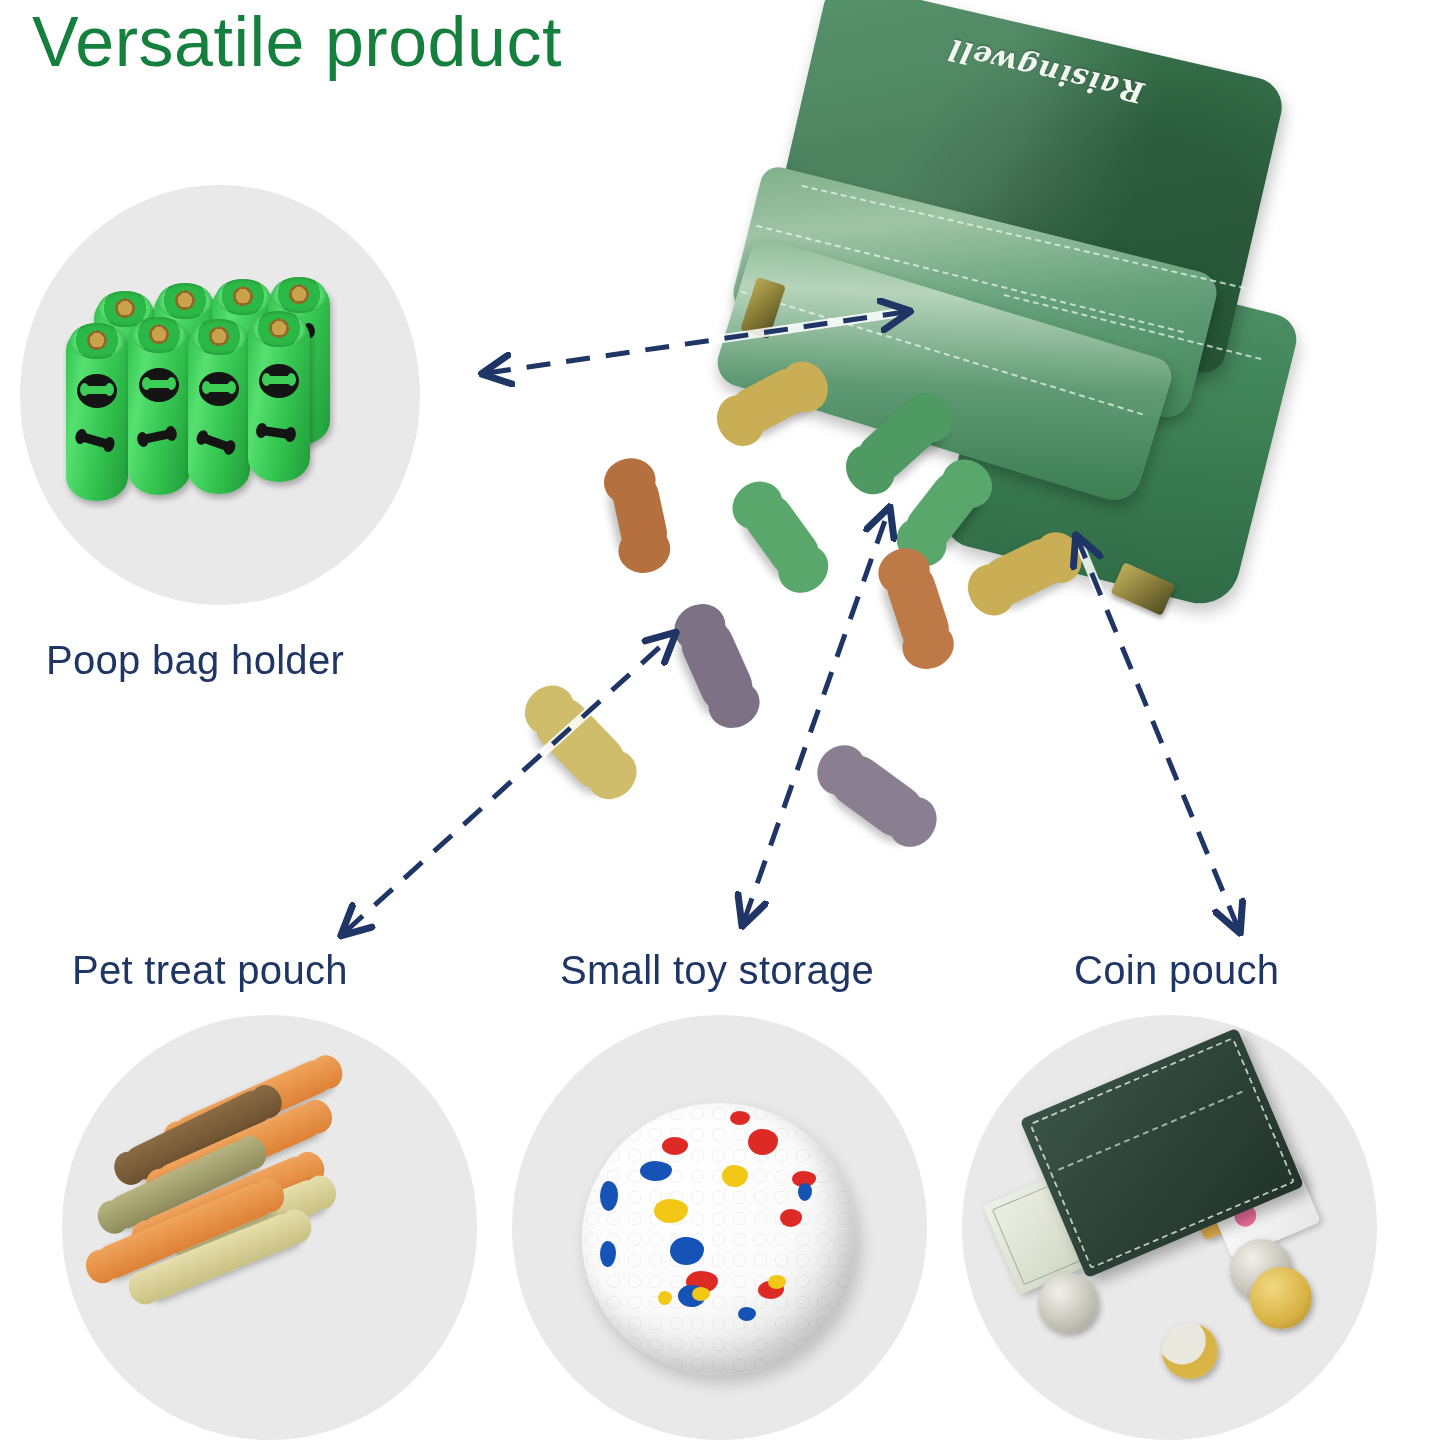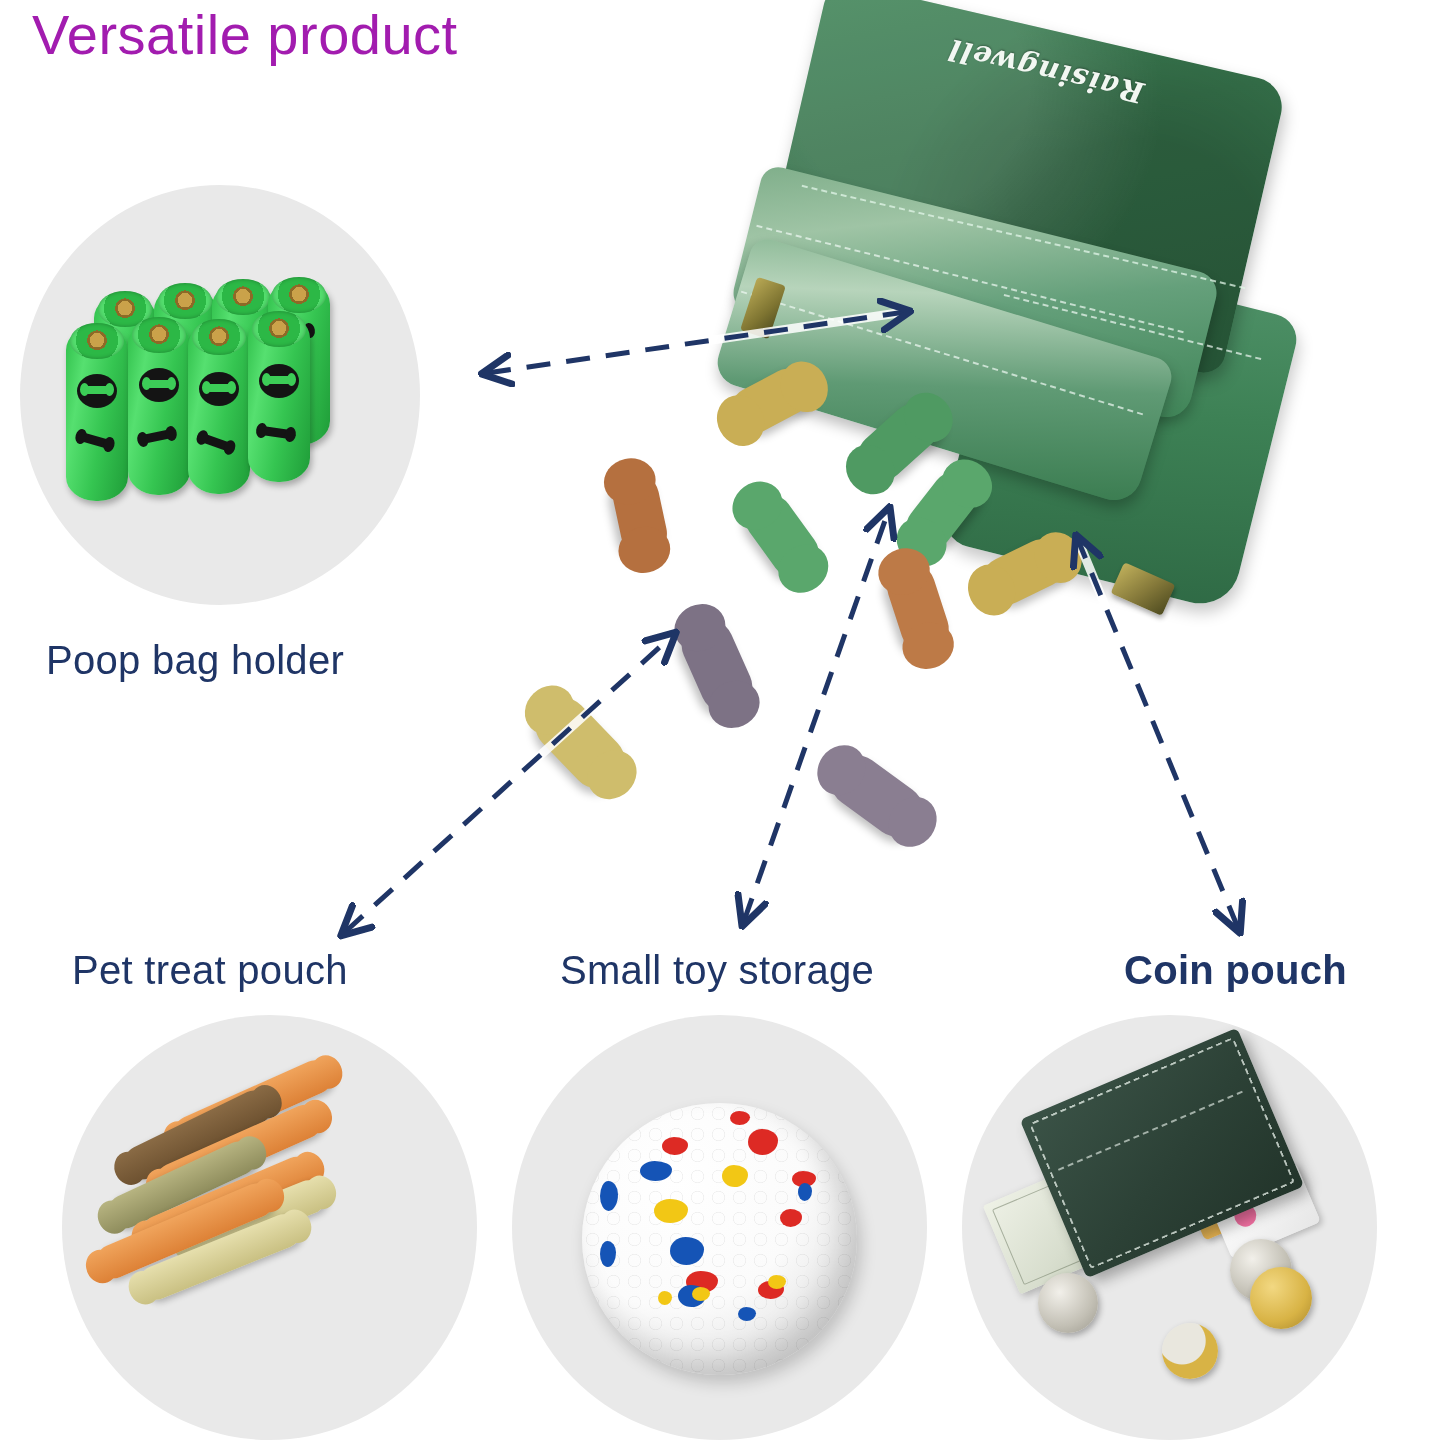--- a/index.html
+++ b/index.html
@@ -8,22 +8,22 @@
     background:#ffffff;
     font-family:"Liberation Sans", sans-serif;
     overflow:hidden;
     position:relative;
   }
   .stage{position:absolute;inset:0;}
 
   
   .page-title{
     position:absolute;left:32px;top:2px;
-    font-size:56px;font-weight:400;letter-spacing:.5px;
-    color:#a21caf;
+    font-size:70px;font-weight:400;letter-spacing:.5px;
+    color:#15803d;
     white-space:nowrap;
   }
 
   
   .circle{
     position:absolute;border-radius:50%;
     background:#e9e9e9;
     overflow:hidden;
   }
 
@@ -353,21 +353,21 @@
       <path d="M1238 928 L1078 540" fill="none" stroke="#1f3566" stroke-width="5" stroke-dasharray="24 16" stroke-linecap="butt" marker-start="url(#ah)" marker-end="url(#ah)"></path>
     </g>
   </svg>
 
   <div class="callout-label" style="left:46px;top:638px;">Poop bag holder</div>
 
   <div class="callout-label" style="left:72px;top:948px;">Pet treat pouch</div>
 
   <div class="callout-label" style="left:560px;top:948px;">Small toy storage</div>
 
-  <div class="callout-label" style="left:1124px;top:948px;font-weight:bold;">Coin pouch</div>
+  <div class="callout-label" style="left:1074px;top:948px;">Coin pouch</div>
 
   <div class="circle" style="left:62px;top:1015px;width:415px;height:425px;">
     <div class="bones-stack" style="left:14px;top:67px;">
       <div class="bn bn-o" style="left:92px;top:6px;width:170px;transform:rotate(-24deg);"></div>
       <div class="bn bn-d" style="left:42px;top:36px;width:160px;transform:rotate(-26deg);"></div>
       <div class="bn bn-o" style="left:74px;top:52px;width:178px;transform:rotate(-24deg);"></div>
       <div class="bn bn-g" style="left:26px;top:86px;width:160px;transform:rotate(-25deg);"></div>
       <div class="bn bn-o" style="left:60px;top:104px;width:184px;transform:rotate(-23deg);"></div>
       <div class="bn bn-c" style="left:104px;top:120px;width:150px;transform:rotate(-22deg);"></div>
       <div class="bn bn-o" style="left:14px;top:132px;width:190px;transform:rotate(-23deg);"></div>

